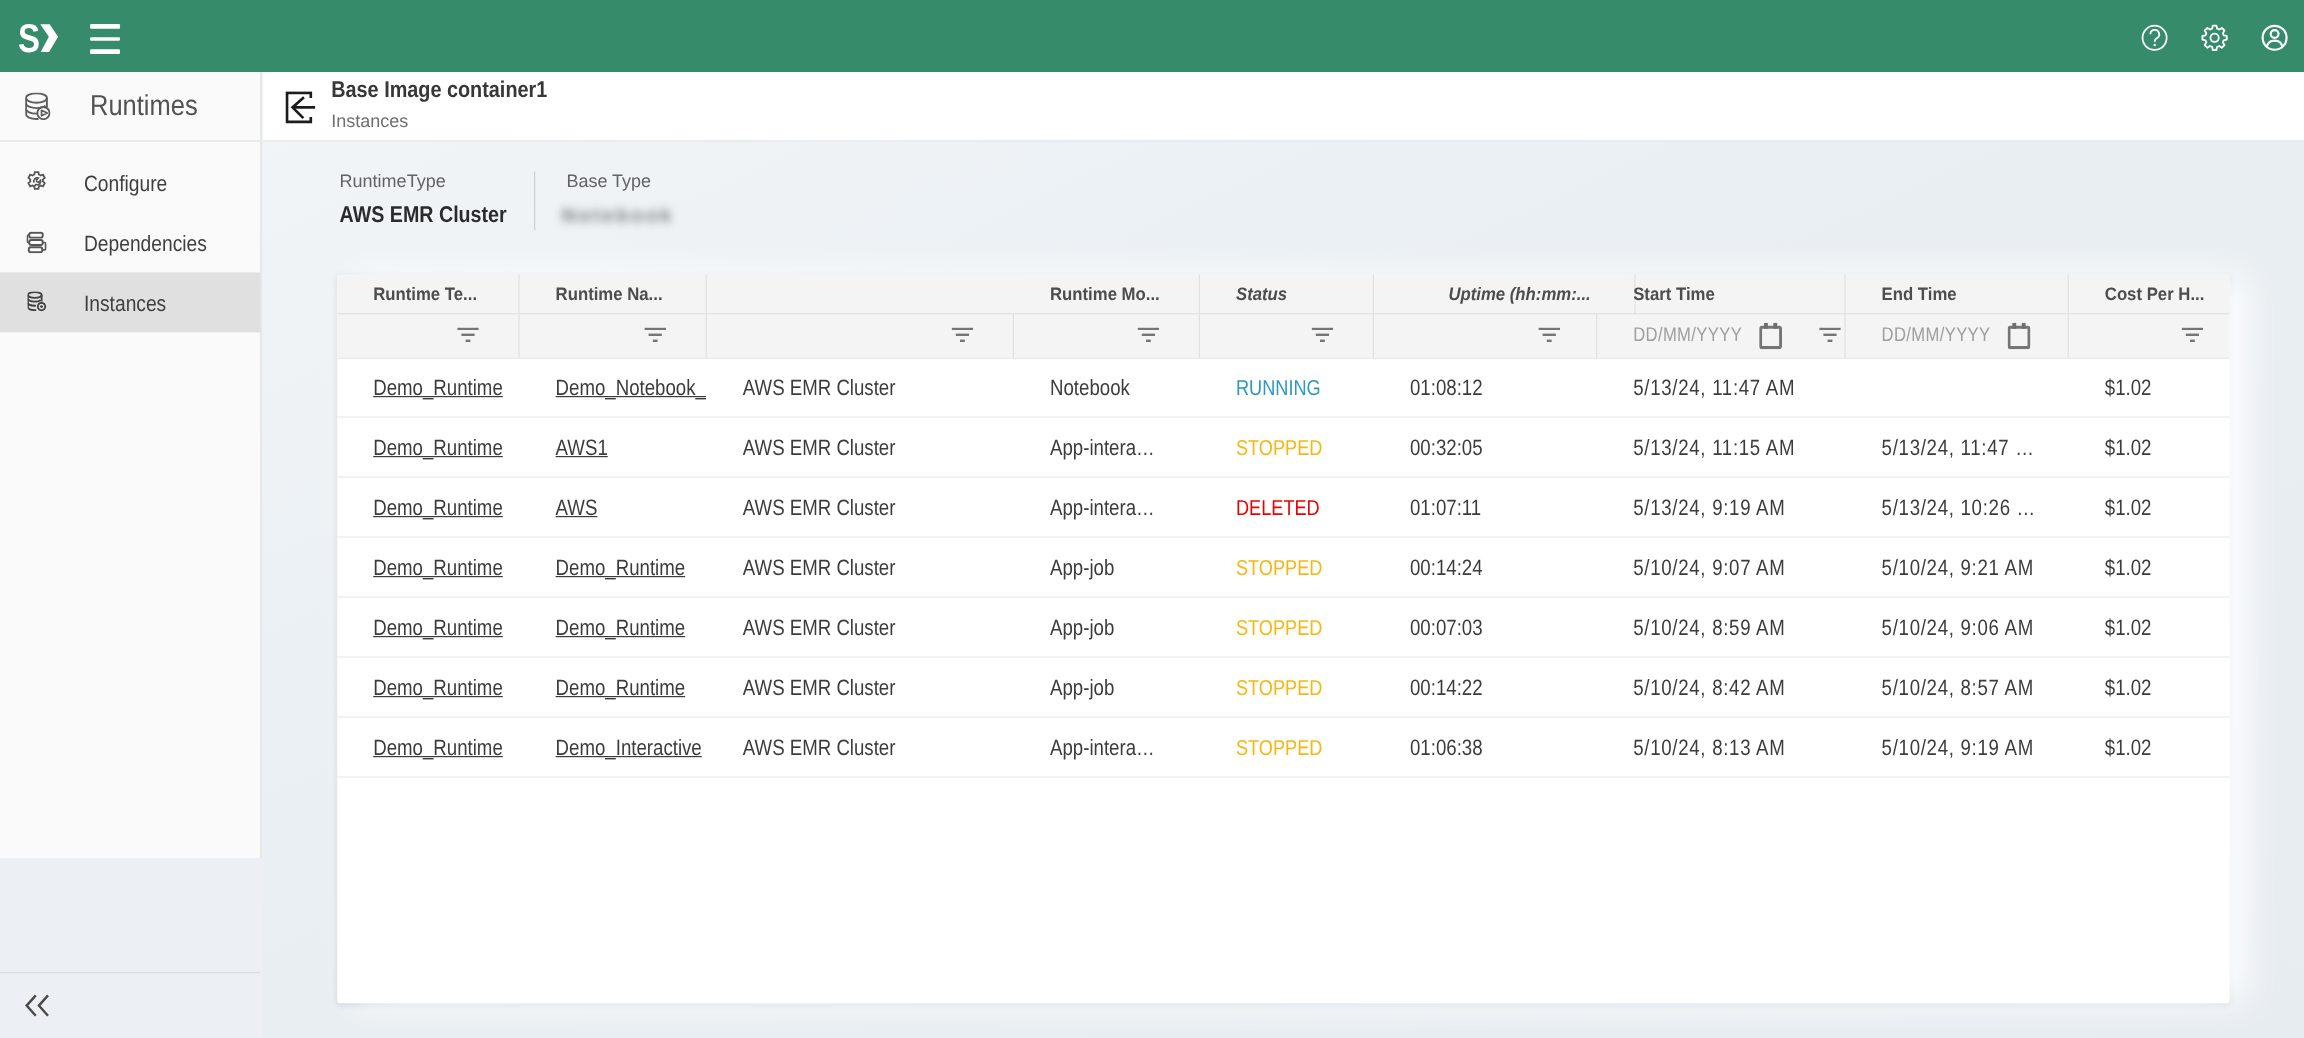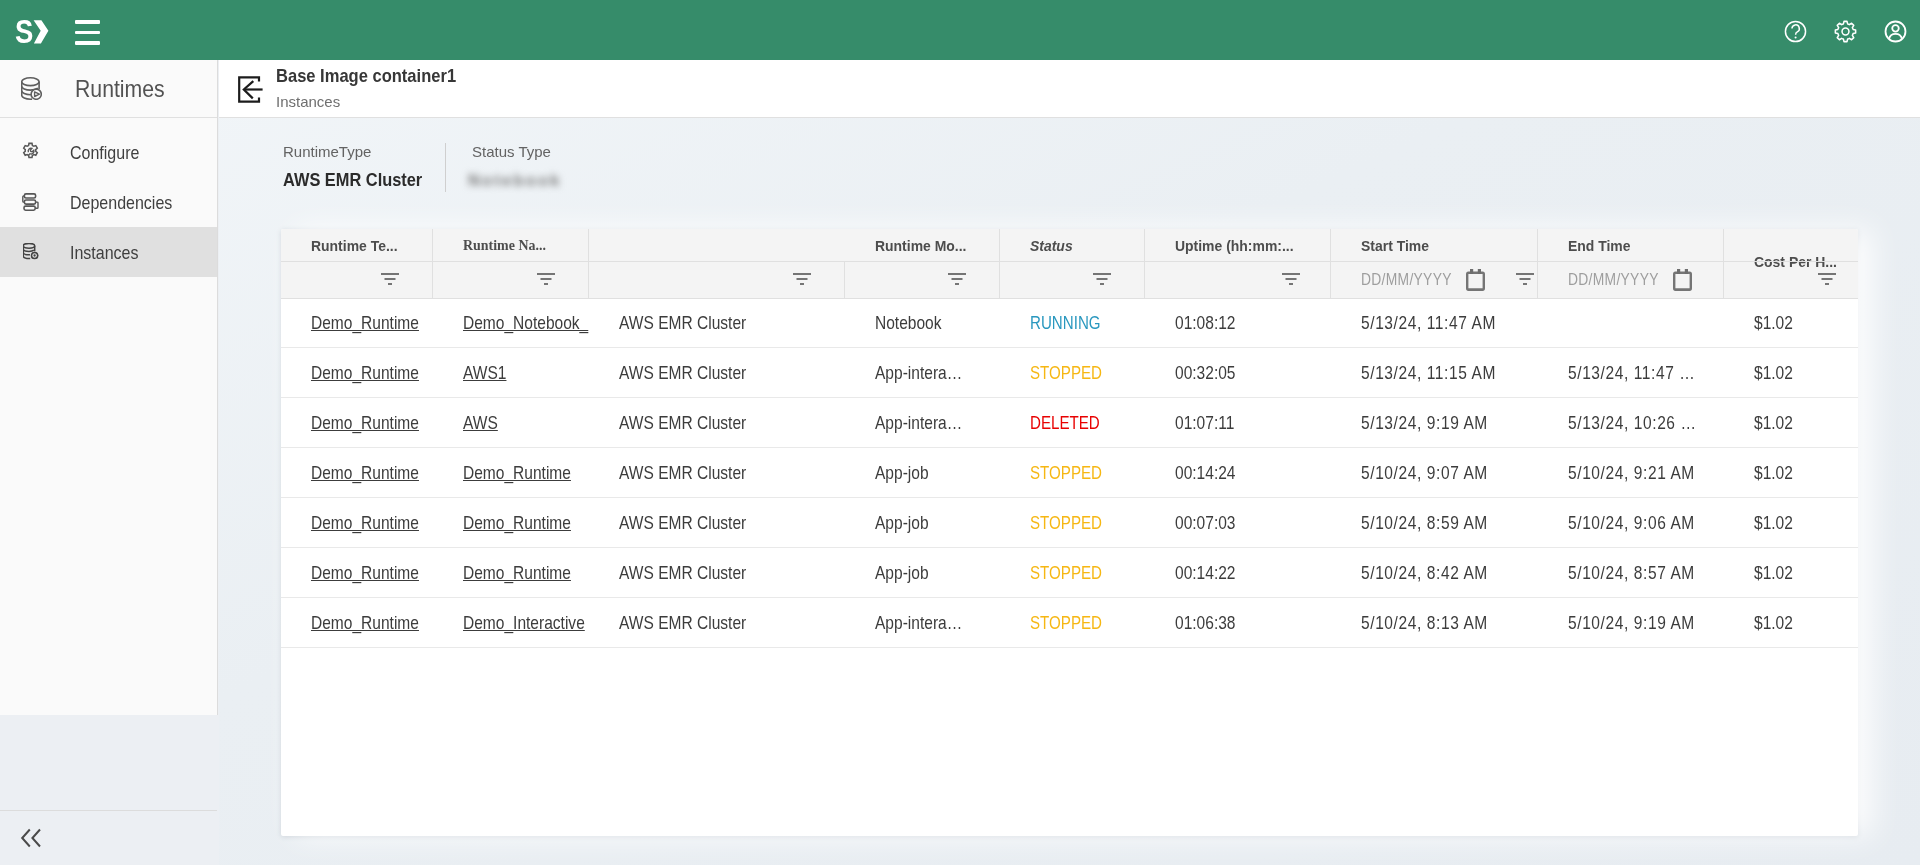--- a/index.html
+++ b/index.html
@@ -34,21 +34,21 @@
 .info { position:absolute; left:0; top:58px; width:1828px; height:112px; }
 .info .lbl { position:absolute; top:24.5px; font-size:15px; color:#636363; }
 .info .val { position:absolute; top:51px; font-size:19px; font-weight:bold; color:#2b2b2b; transform:scaleX(0.862); transform-origin:0 0; }
 .info .vdiv { position:absolute; left:226px; top:25px; width:1px; height:49px; background:#cfcfcf; }
 .blurval { position:absolute; left:249px; top:53px; font-size:16.5px; font-weight:bold; color:#7b7b7b; letter-spacing:2.2px; filter:blur(3.6px); }
 
 
 .tbl { position:absolute; left:62px; top:169px; width:1577px; height:607px; background:#fff; border-radius:2px; box-shadow:14px 0 30px rgba(255,255,255,0.9), 0 1px 5px rgba(60,80,100,0.18); }
 .thead { position:absolute; left:0; top:0; width:1577px; height:70px; background:#f4f4f4; border-radius:2px 2px 0 0; border-bottom:1px solid #e0e0e0; box-sizing:border-box; }
 .hcell { position:absolute; top:0; height:32px; border-right:1px solid #e0e0e0; }
-.hcell.last { border-right:none;margin-top:16px; }
+.hcell.last { border-right:none; }
 .hcell span { position:absolute; left:30px; top:7.5px; font-size:15px; font-weight:bold; color:#4d4d4d; white-space:nowrap; transform:scaleX(0.93); transform-origin:0 0; }
 .fcell { position:absolute; top:32px; height:37px; border-right:1px solid #e0e0e0; border-top:1px solid #e0e0e0; }
 .fcell.last { border-right:none; }
 .ficon { position:absolute; top:11px; width:18px; height:13px; }
 .dd { position:absolute; left:30px; top:8.2px; font-size:16.5px; color:#9e9e9e; letter-spacing:0.35px; transform:scaleX(0.84); transform-origin:0 0; }
 .cal { position:absolute; top:7px; width:19px; height:22px; }
 .trow { position:absolute; left:0; width:1577px; height:50px; border-bottom:1px solid #e9e9e9; }
 .cell { position:absolute; top:14.3px; font-size:18.5px; color:#3c3c3c; white-space:nowrap; transform:scaleX(0.84); transform-origin:0 0; }
 .cell.dt { letter-spacing:0.7px; }
 .cell.st { font-size:18px; top:14.5px; }
@@ -142,37 +142,37 @@
       <path d="M25.6 13.5 H7.2"></path>
       <path d="M16.3 5.1 L6.8 13.5 L15.8 22.4" stroke-linejoin="miter"></path>
     </svg>
     <div class="title">Base Image container1</div>
     <div class="sub">Instances</div>
   </div>
   <div class="info">
     <div class="lbl" style="left:64px;">RuntimeType</div>
     <div class="val" style="left:64px;">AWS EMR Cluster</div>
     <div class="vdiv"></div>
-    <div class="lbl" style="left:253px;">Status Type</div>
+    <div class="lbl" style="left:253px;">Base Type</div>
     <div class="blurval">Notebook</div>
   </div>
 
   <div class="tbl" id="tbl">
       <div class="thead">
         <div class="hcell" style="left:0px;width:152px;">
           <span>Runtime Te...</span>
         </div>
         <div class="fcell" style="left:0px;width:152px;">
           <svg class="ficon" style="right:33px;" viewBox="0 0 18 13">
             <rect x="0" y="0" width="18" height="2" fill="#757575"></rect>
             <rect x="3.5" y="5" width="11" height="2" fill="#757575"></rect>
             <rect x="7" y="10" width="4" height="2" fill="#757575"></rect>
           </svg>
         </div>
-        <div class="hcell" style="left:152px;width:156px;font-family:Liberation Serif, serif;">
+        <div class="hcell" style="left:152px;width:156px;">
           <span>Runtime Na...</span>
         </div>
         <div class="fcell" style="left:152px;width:156px;">
           <svg class="ficon" style="right:33px;" viewBox="0 0 18 13">
             <rect x="0" y="0" width="18" height="2" fill="#757575"></rect>
             <rect x="3.5" y="5" width="11" height="2" fill="#757575"></rect>
             <rect x="7" y="10" width="4" height="2" fill="#757575"></rect>
           </svg>
         </div>
         <div class="fcell" style="left:308px;width:256px;">
@@ -195,21 +195,21 @@
         <div class="hcell" style="left:719px;width:145px;font-style:italic;">
           <span>Status</span>
         </div>
         <div class="fcell" style="left:719px;width:145px;">
           <svg class="ficon" style="right:33px;" viewBox="0 0 18 13">
             <rect x="0" y="0" width="18" height="2" fill="#757575"></rect>
             <rect x="3.5" y="5" width="11" height="2" fill="#757575"></rect>
             <rect x="7" y="10" width="4" height="2" fill="#757575"></rect>
           </svg>
         </div>
-        <div class="hcell" style="left:864px;width:186px;">
+        <div class="hcell" style="left:896px;width:186px;font-style:italic;">
           <span>Uptime (hh:mm:...</span>
         </div>
         <div class="fcell" style="left:864px;width:186px;">
           <svg class="ficon" style="right:30px;" viewBox="0 0 18 13">
             <rect x="0" y="0" width="18" height="2" fill="#757575"></rect>
             <rect x="3.5" y="5" width="11" height="2" fill="#757575"></rect>
             <rect x="7" y="10" width="4" height="2" fill="#757575"></rect>
           </svg>
         </div>
         <div class="hcell" style="left:1050px;width:207px;">

